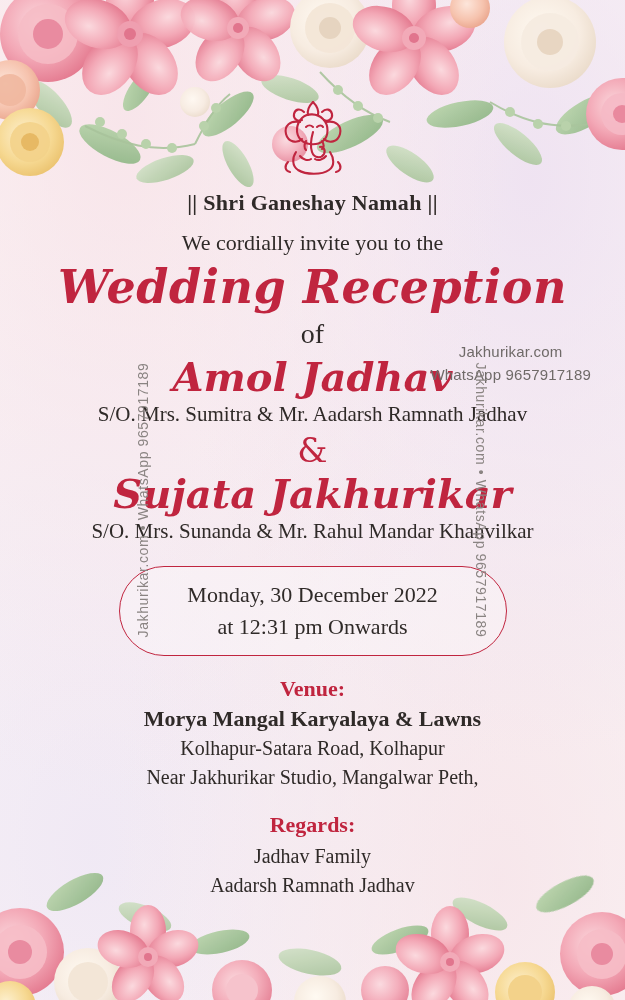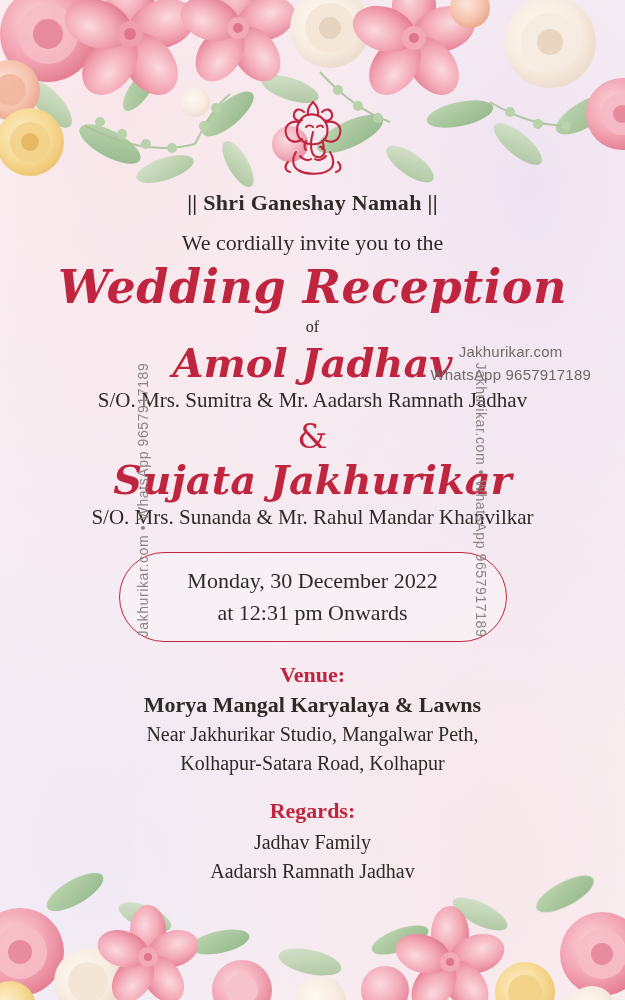--- a/index.html
+++ b/index.html
@@ -66,21 +66,21 @@
     font-family: "DejaVu Serif", serif;
     font-style: italic;
     font-size: 46px;
     font-weight: 700;
     color: #c0253f;
     letter-spacing: .5px;
     line-height: 1.12;
     margin: 2px 0 4px;
   }
   .small-of {
-    font-size: 16px;
+    font-size: 28px;
     color: #2f2a28;
     margin: 2px 0 4px;
   }
   .person-name {
     font-family: "DejaVu Serif", serif;
     font-style: italic;
     font-size: 40px;
     font-weight: 700;
     color: #c0253f;
     line-height: 1.15;
@@ -452,22 +452,22 @@
 
     <div class="parents">S/O. Mrs. Sunanda &amp; Mr. Rahul Mandar Khanvilkar</div>
 
     <div class="date-box">
       <div class="date-line">Monday, 30 December 2022</div>
       <div class="date-line">at 12:31 pm Onwards</div>
     </div>
 
     <div class="section-head">Venue:</div>
     <div class="venue-main">Morya Mangal Karyalaya &amp; Lawns</div>
+    <div class="venue-line">Kolhapur-Satara Road, Kolhapur</div>
     <div class="venue-line">Near Jakhurikar Studio, Mangalwar Peth,</div>
-    <div class="venue-line">Kolhapur-Satara Road, Kolhapur</div>
 
     <div class="section-head">Regards:</div>
     <div class="regards-line">Jadhav Family</div>
     <div class="regards-line">Aadarsh Ramnath Jadhav</div>
   </div>
 
   <div class="wm-block">
     <div>Jakhurikar.com</div>
     <div>WhatsApp 9657917189</div>
   </div>

